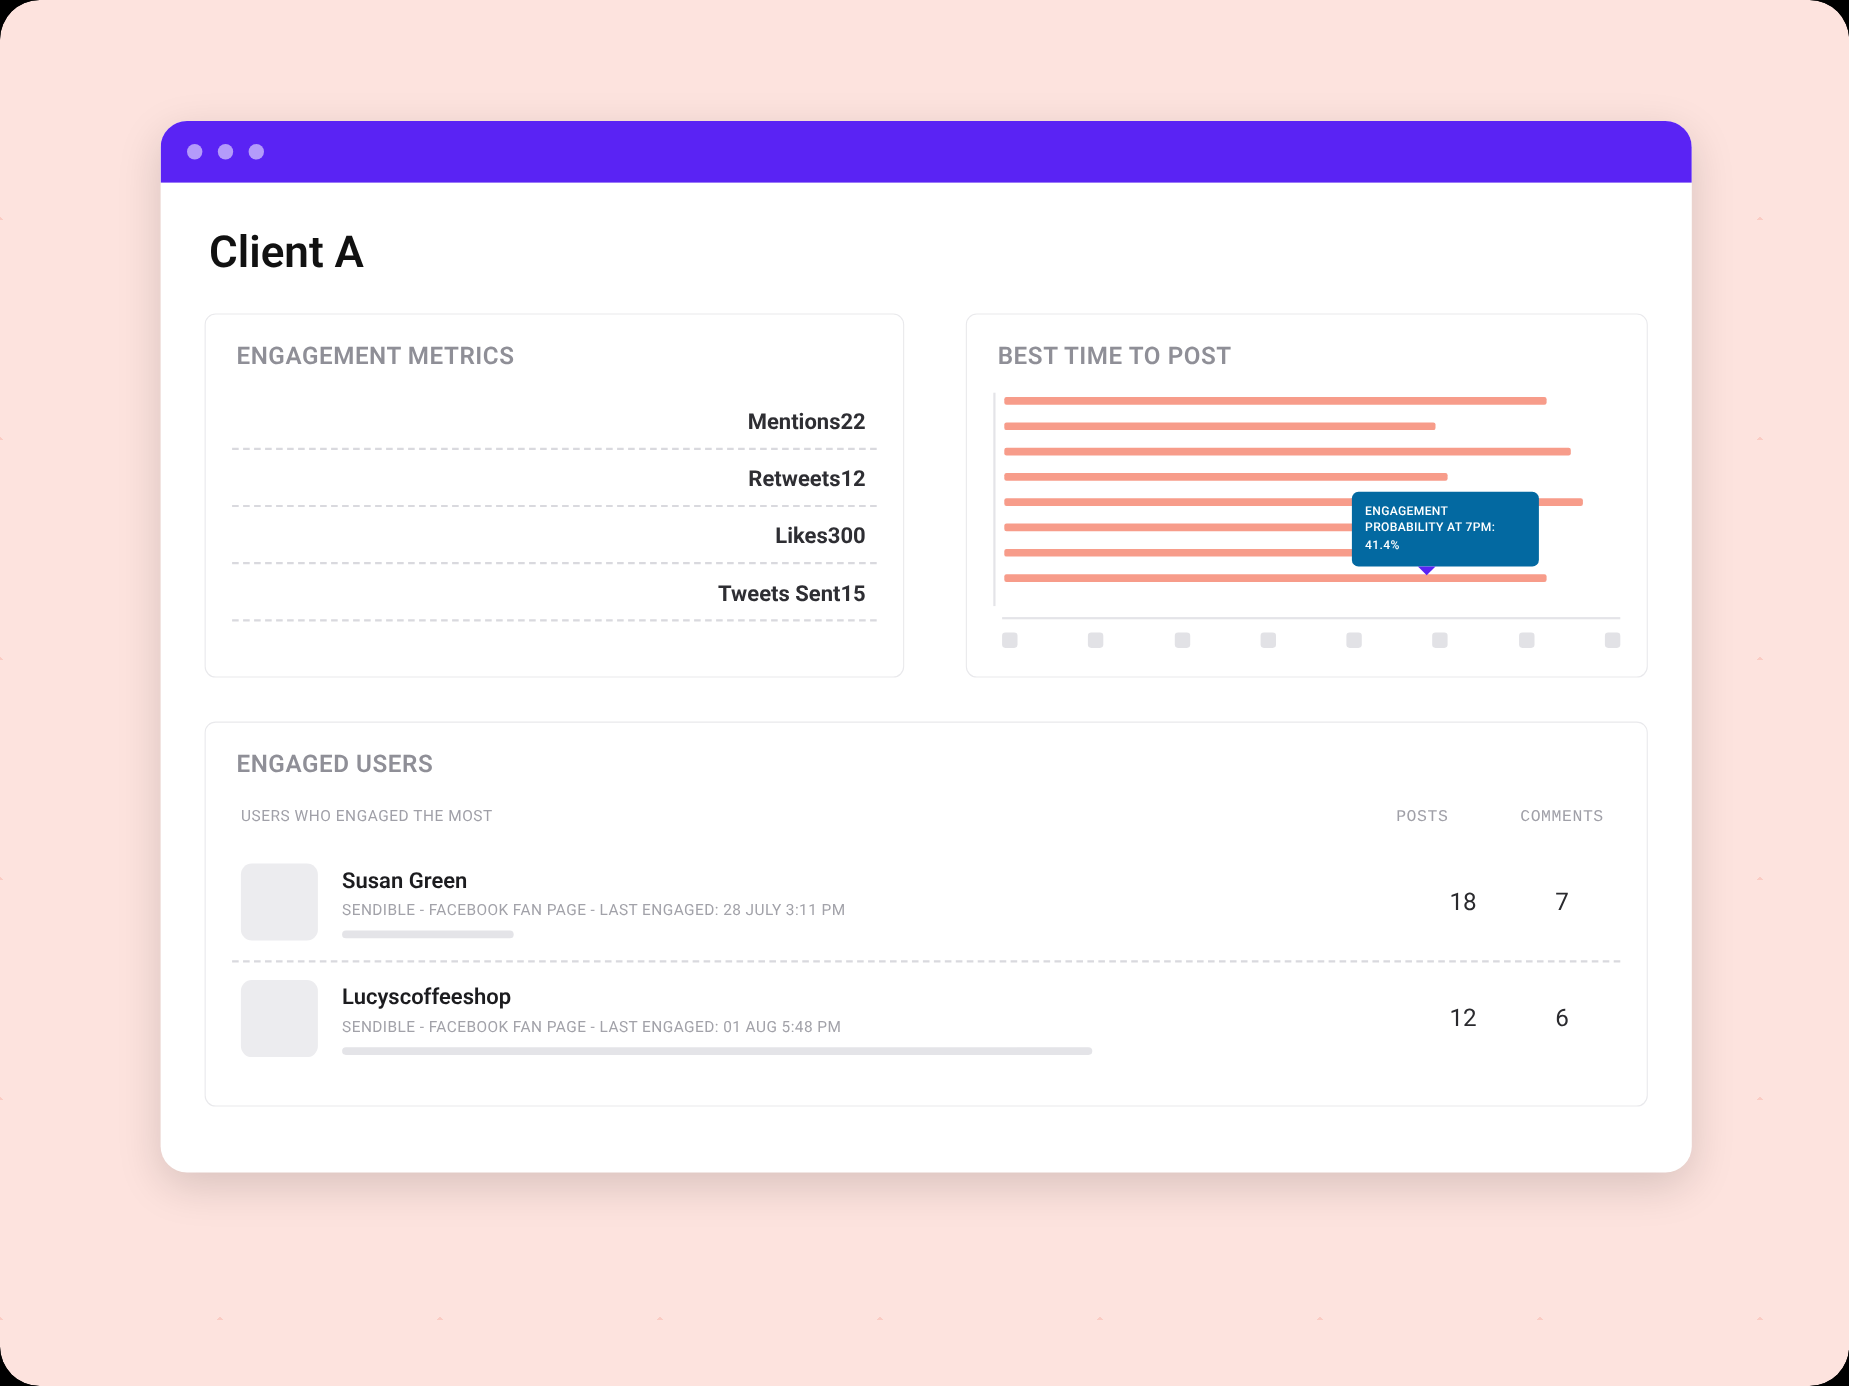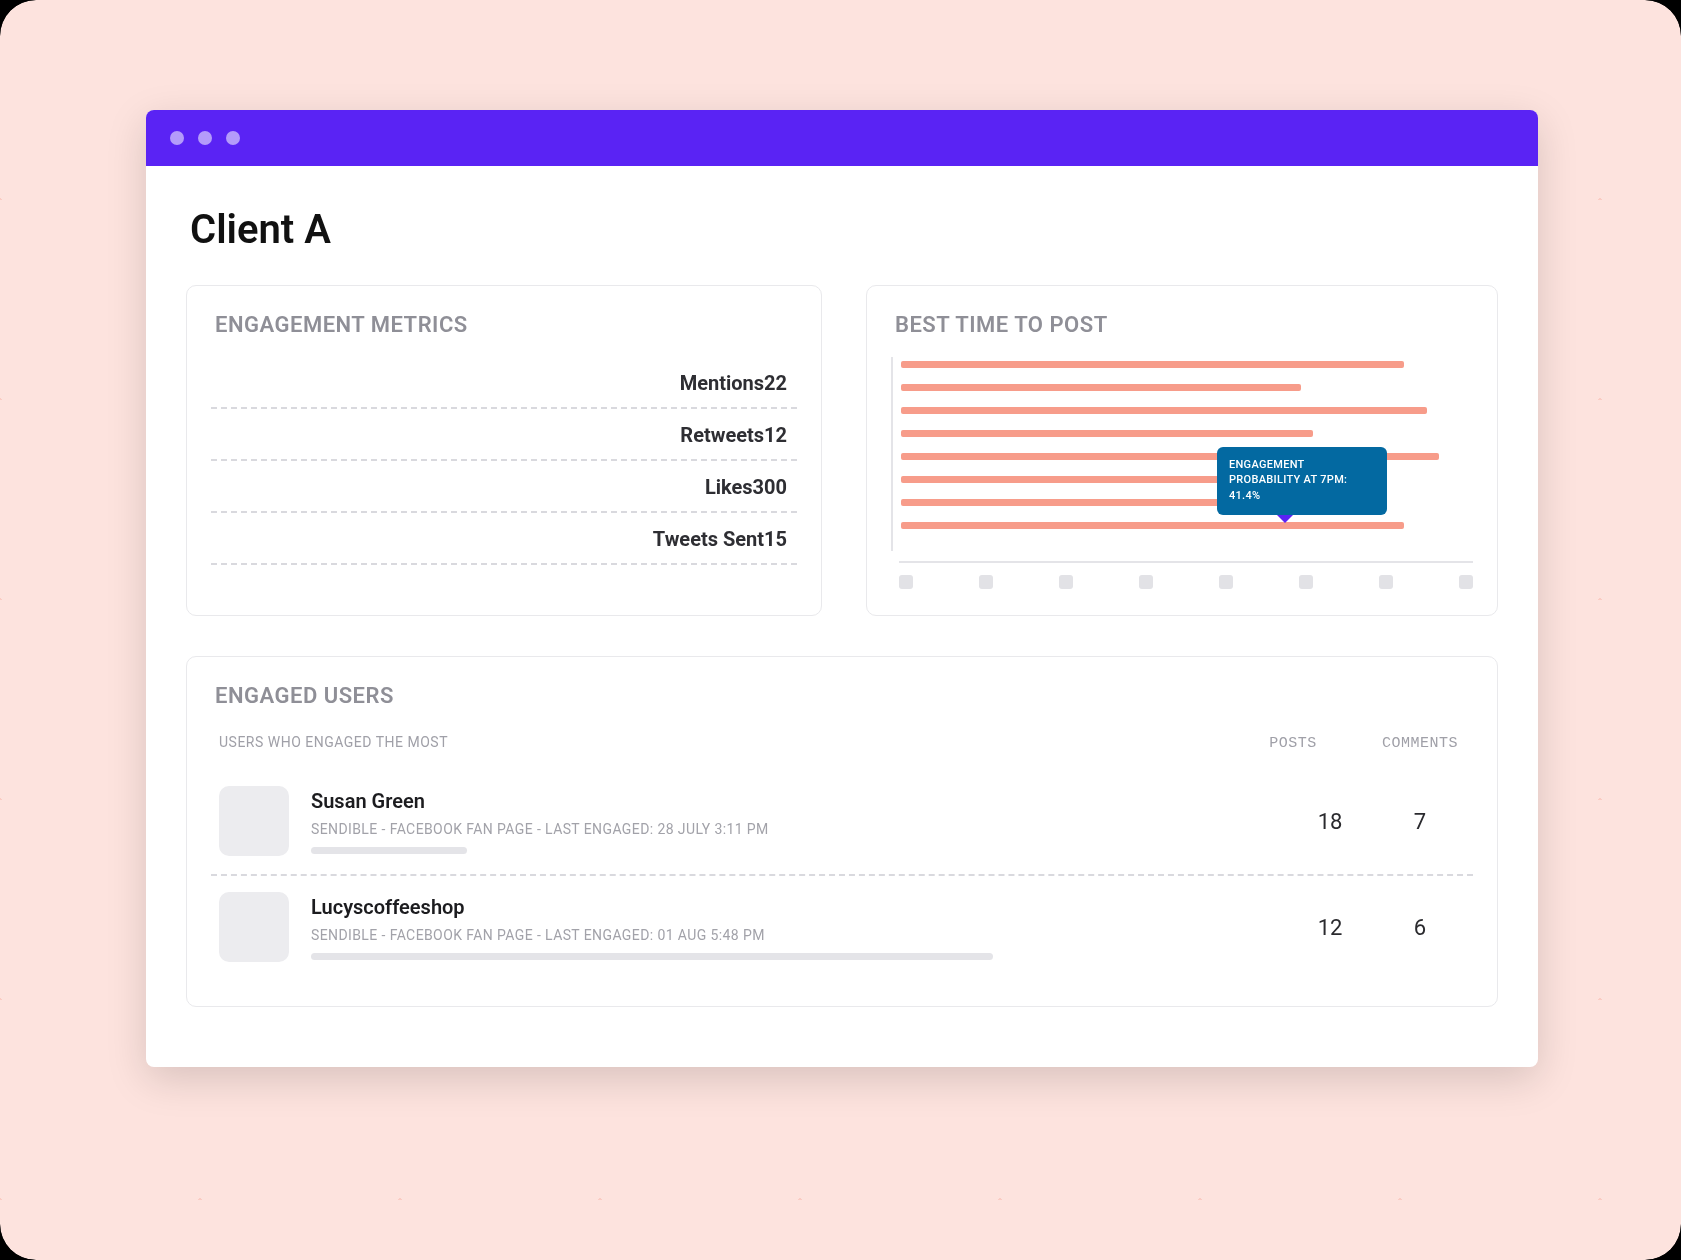--- a/index.html
+++ b/index.html
@@ -34,21 +34,21 @@
     border-radius: 36px;
   }
 
   
   .window {
     position: absolute;
     left: 146px;
     top: 110px;
     width: 1392px;
     background: #fff;
-    border-radius: 8px;
+    border-radius: 24px;
     box-shadow: 0 12px 40px rgba(0,0,0,0.15);
     overflow: hidden;
   }
 
   .titlebar {
     height: 56px;
     background: #5A23F4;
     display: flex;
     align-items: center;
     padding-left: 24px;
@@ -67,21 +67,21 @@
 
   h1.page-title {
     margin: 0 0 32px 4px;
     font-size: 40px;
     font-weight: 600;
     color: #111;
   }
 
   .row {
     display: flex;
-    gap: 44px;
+    gap: 56px;
     margin-bottom: 40px;
   }
 
   .card {
     border: 1px solid #E9E9EC;
     border-radius: 10px;
     padding: 20px 24px 26px 24px;
     box-sizing: border-box;
   }
 

